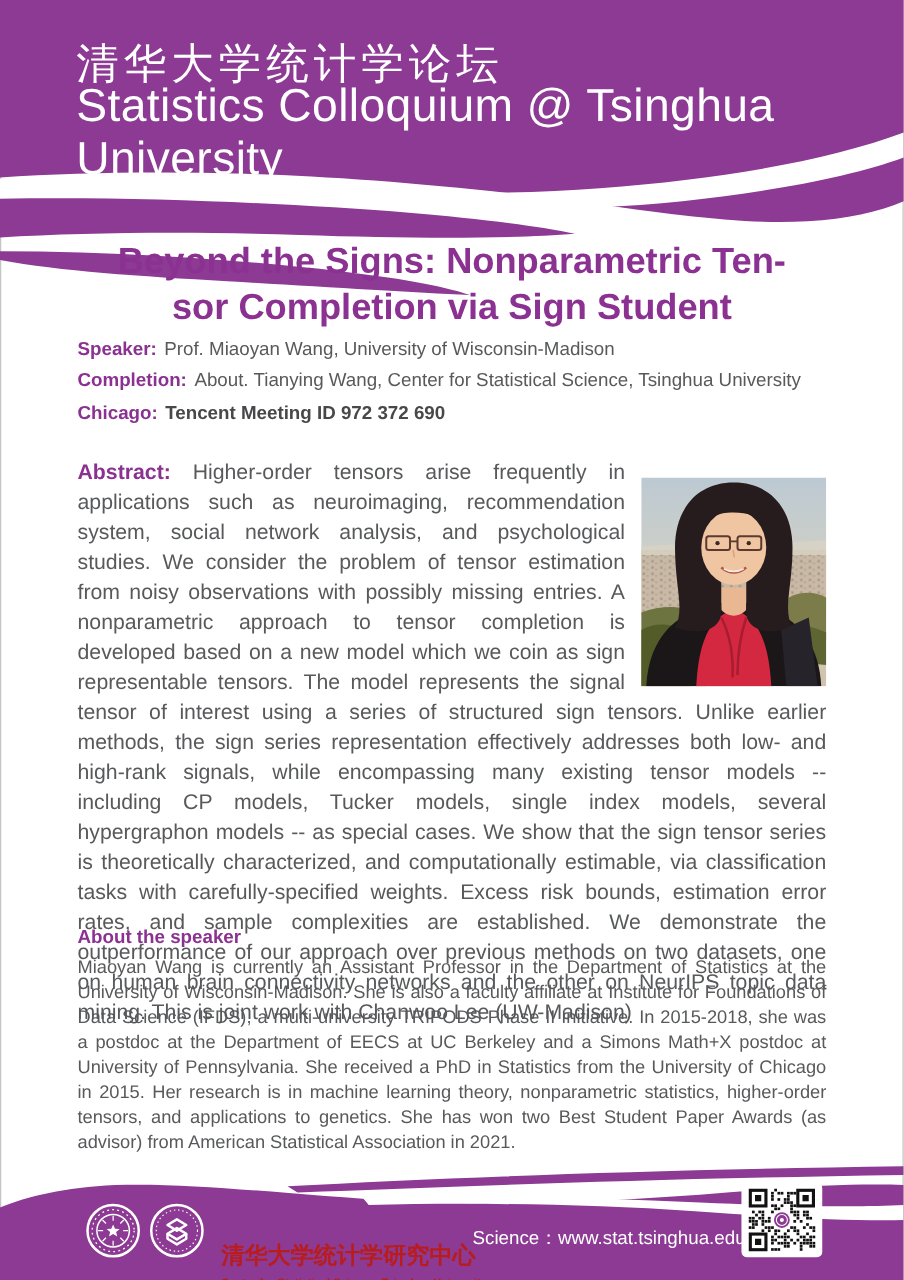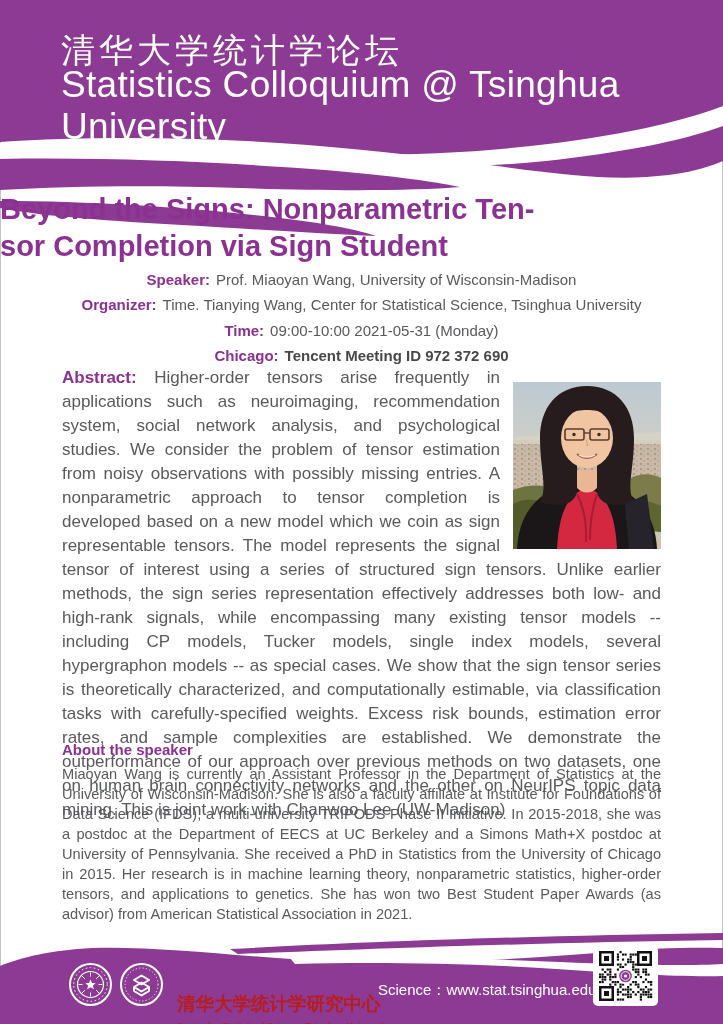--- a/index.html
+++ b/index.html
@@ -11,26 +11,26 @@
   .abs{position:absolute;}
   svg{display:block;}
 
   
   .header-wave{top:0;left:0;width:723px;height:240px;z-index:1;}
   .header-text{z-index:2;color:#ffffff;}
   .header-zh{left:61px;top:28px;font-size:34px;letter-spacing:4px;font-weight:400;}
   .header-en{left:61px;top:64px;font-size:37px;letter-spacing:0.3px;font-weight:400;}
 
   
-  .talk-title{top:191px;left:0;width:723px;z-index:3;
+  .talk-title{top:191px;left:0;width:723px;text-align:center;z-index:3;
     color:#8b3191;font-weight:bold;font-size:29px;line-height:37px;}
 
   
   .info{top:271px;left:62px;width:599px;z-index:3;font-size:15px;}
-  .info-row{line-height:17px;margin-bottom:8.4px;white-space:nowrap;text-align:center;}
+  .info-row{line-height:17px;margin-bottom:8.4px;white-space:nowrap;}
   .info-label{color:#8b3191;font-weight:bold;margin-right:6px;}
   .info-value{color:#58595b;}
   .info-value.strong{color:#48484a;font-weight:bold;}
 
   
   .abstract{top:366px;left:62px;width:599px;font-size:17px;line-height:24px;
     text-align:justify;color:#58595b;z-index:3;}
   .abstract .lbl{color:#8b3191;font-weight:bold;}
   .speaker-photo{float:right;width:148px;height:167px;margin:16px 0 4px 13px;}
 
@@ -72,24 +72,21 @@
 <div class="abs talk-title">
   <div>Beyond the Signs: Nonparametric Ten-</div>
   <div>sor Completion via Sign Student</div>
 </div>
 
 <div class="abs info">
   <div class="info-row">
     <span class="info-label">Speaker:</span><span class="info-value">Prof. Miaoyan Wang, University of Wisconsin-Madison</span>
   </div>
   <div class="info-row">
-    <span class="info-label">Organizer:</span><span class="info-value">Time. Tianying Wang, Center for Statistical Science, Tsinghua University</span>
-  </div>
-  <div class="info-row">
-    <span class="info-label">Time:</span><span class="info-value">09:00-10:00 2021-05-31 (Monday)</span>
+    <span class="info-label">Completion:</span><span class="info-value">About. Tianying Wang, Center for Statistical Science, Tsinghua University</span>
   </div>
   <div class="info-row">
     <span class="info-label">Chicago:</span><span class="info-value strong">Tencent Meeting ID 972 372 690</span>
   </div>
 </div>
 
 <div class="abs abstract">
   
   <span class="speaker-photo">
     <svg viewBox="0 0 148 167" width="148" height="167" aria-hidden="true">

